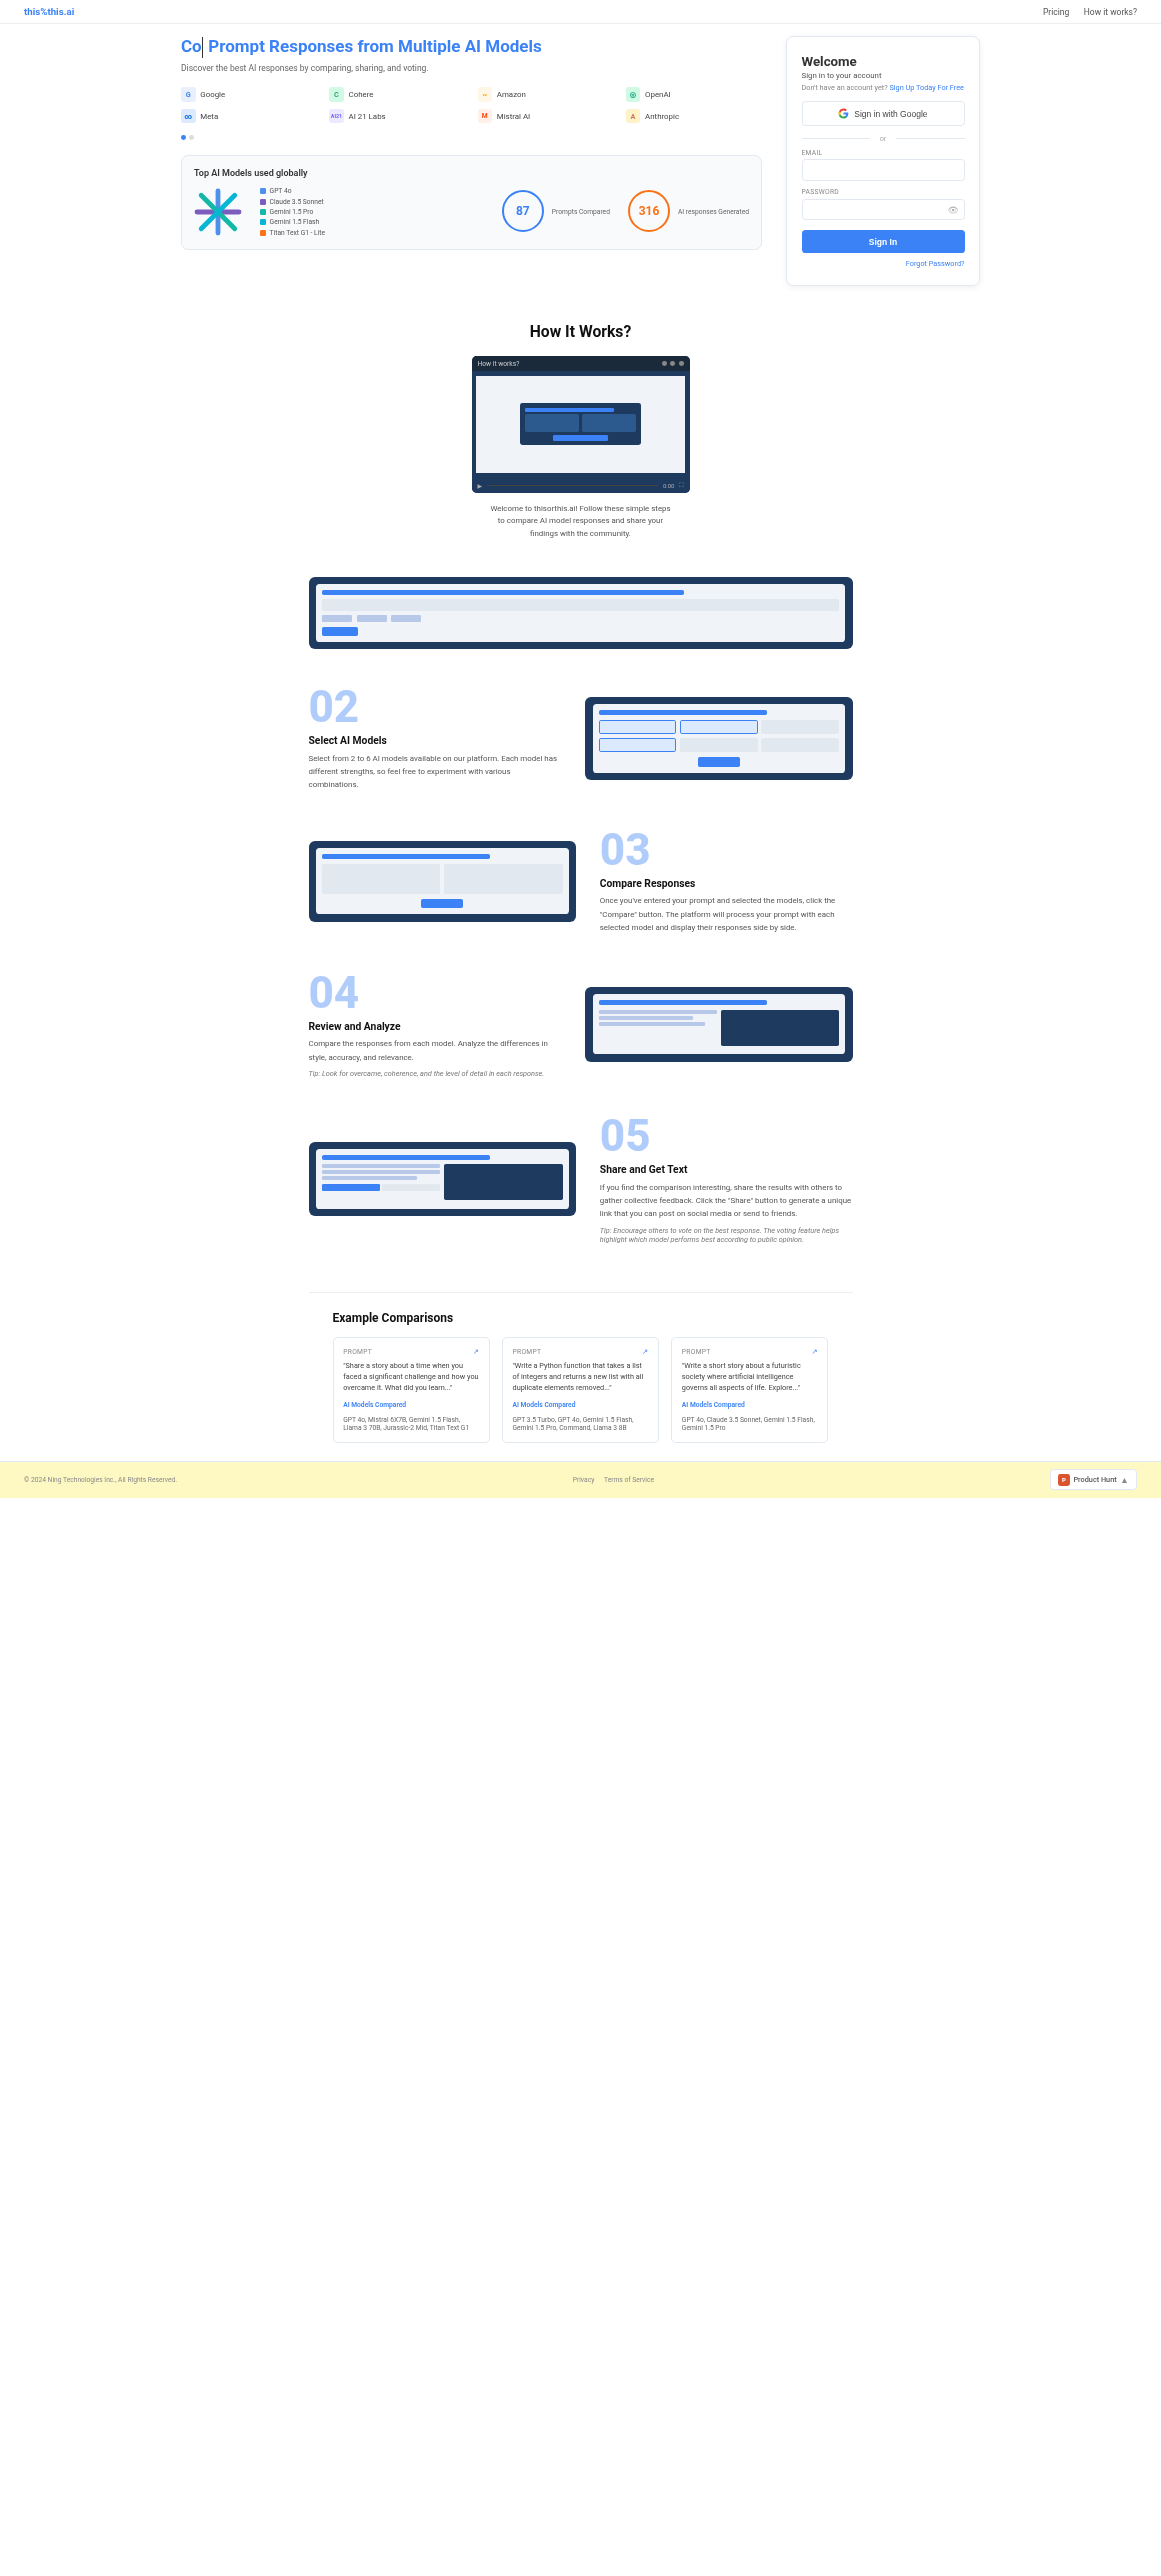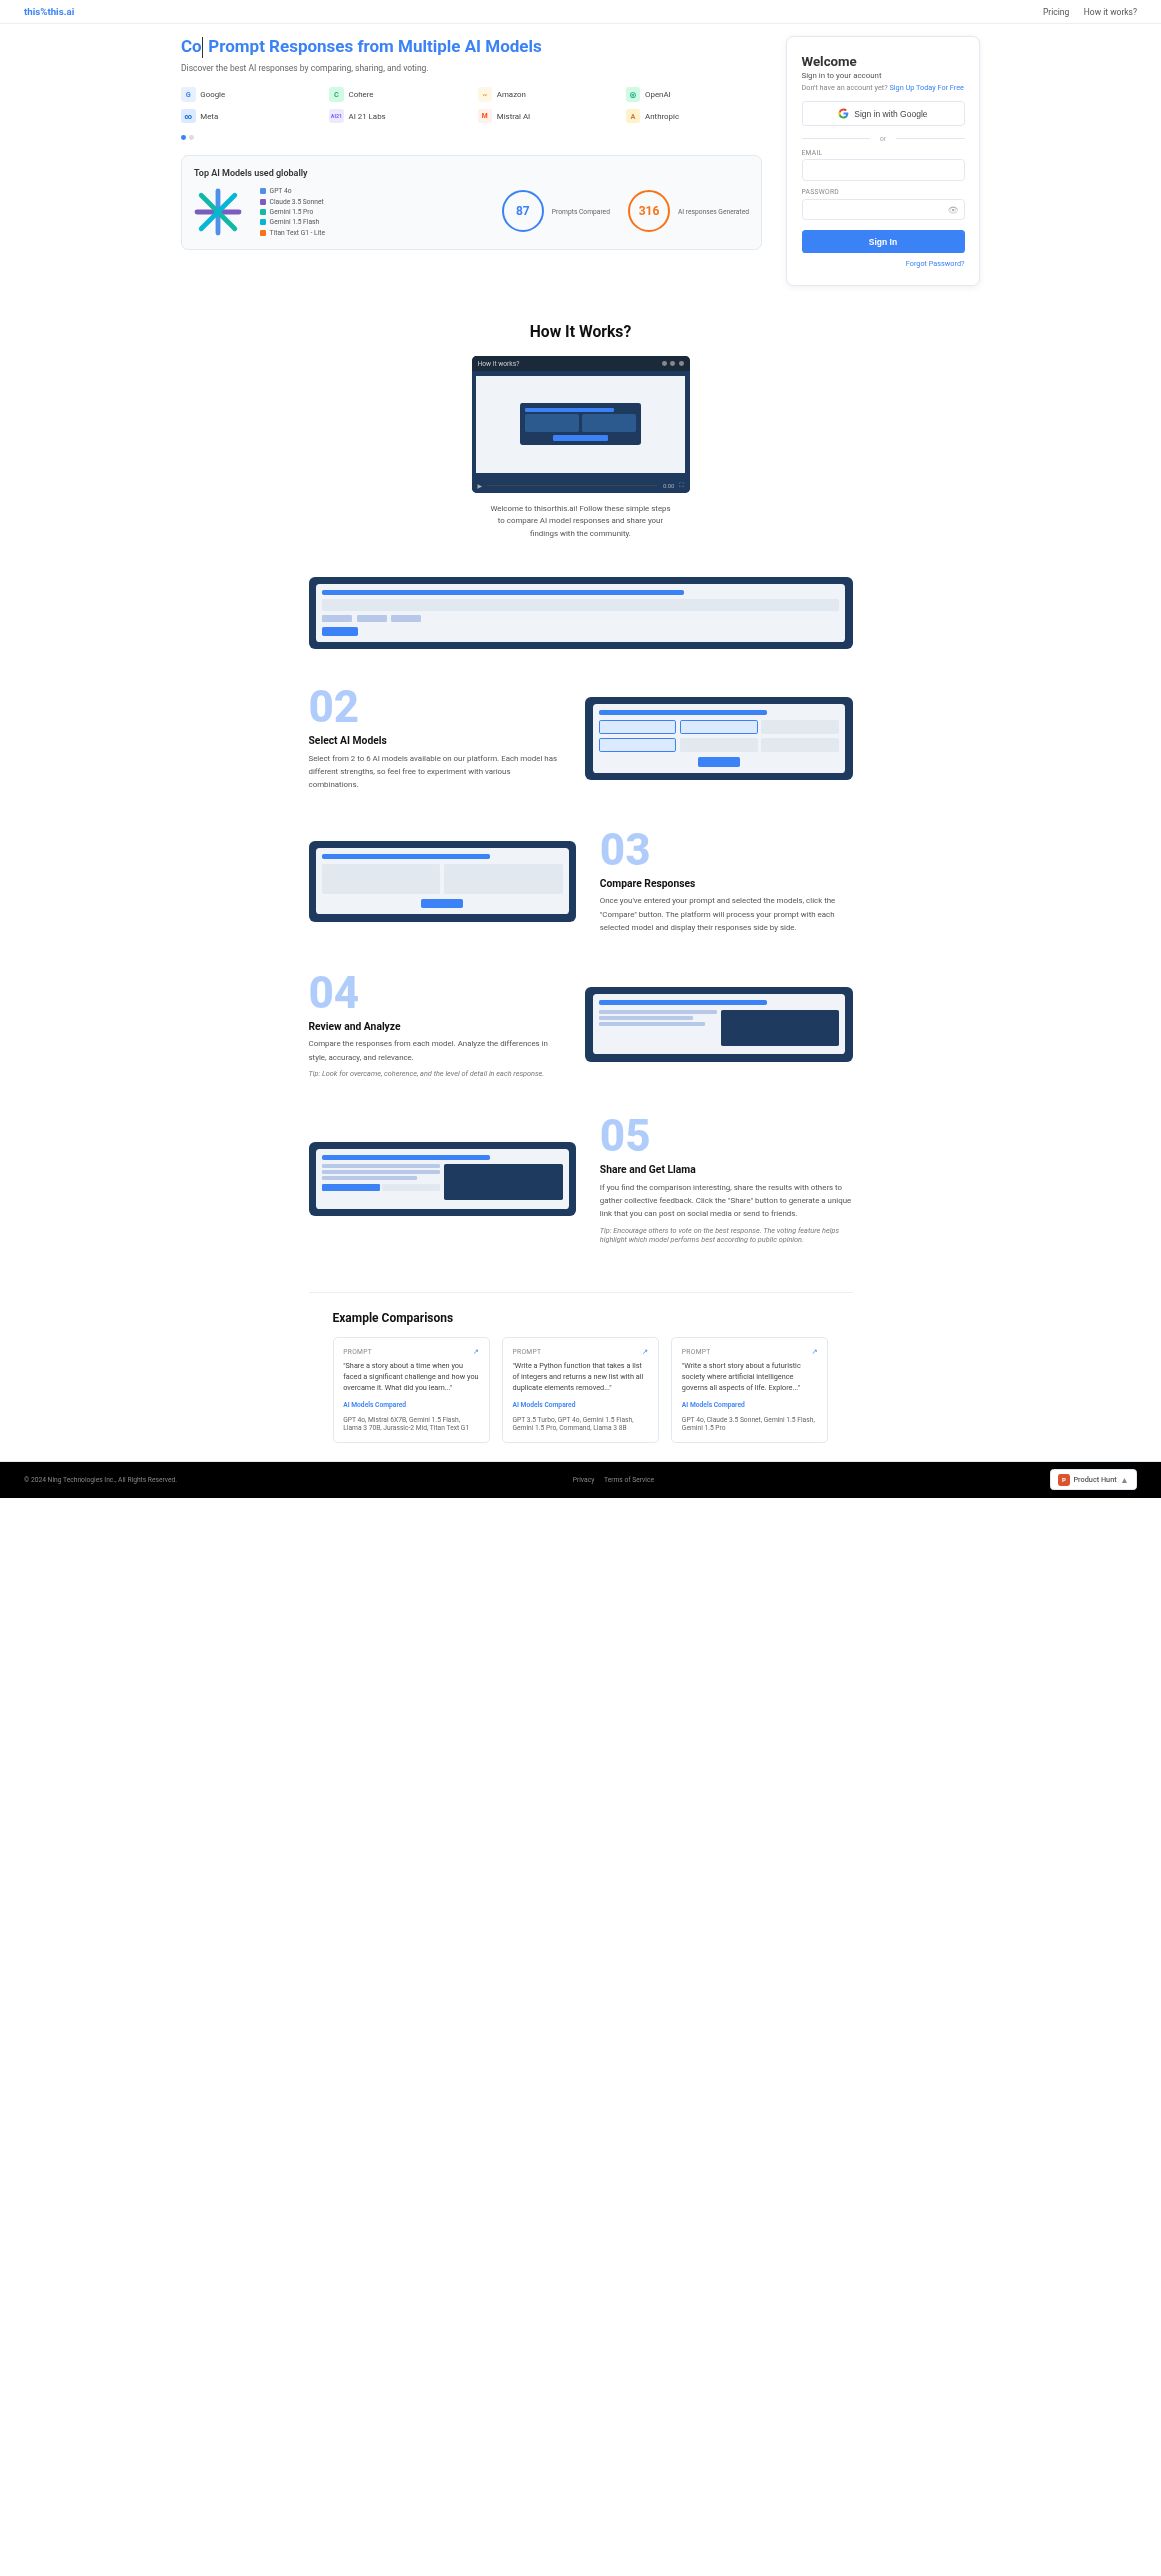--- a/index.html
+++ b/index.html
@@ -92,21 +92,21 @@
     .examples-title { font-size: 12px; font-weight: 700; margin-bottom: 12px; color: #111; }
     .examples-grid { display: grid; grid-template-columns: repeat(3, 1fr); gap: 12px; }
     .example-card { border: 0.6px solid #e2e8f0; border-radius: 4.8px; padding: 9.7px; }
     .example-label { font-size: 6.7px; color: #888; text-transform: uppercase; letter-spacing: 0.3px; margin-bottom: 4.8px; display: flex; align-items: center; justify-content: space-between; }
     .example-prompt { font-size: 7.3px; color: #444; line-height: 1.5; margin-bottom: 7.3px; }
     .example-models-label { font-size: 6.7px; font-weight: 600; color: #3b82f6; margin-bottom: 7px; }
     .example-models-list { font-size: 6.7px; color: #666; }
     .share-icon { color: #3b82f6; font-size: 7.3px; cursor: pointer; }
 
     
-    .footer { background: #000000; border-top: 0.6px solid #e2e8f0; padding: 7.3px 24px; display: flex; align-items: center; justify-content: space-between; font-size: 6.7px; color: #888; }
+    .footer { background: #fef9c3; border-top: 0.6px solid #e2e8f0; padding: 7.3px 24px; display: flex; align-items: center; justify-content: space-between; font-size: 6.7px; color: #888; }
     .footer-links { display: flex; gap: 9.7px; }
     .footer-links a { color: #888; text-decoration: none; }
     .product-hunt-badge { display: flex; align-items: center; gap: 3.6px; background: #fff; border: 0.6px solid #e2e8f0; border-radius: 3.6px; padding: 3.6px 7.3px; cursor: pointer; }
     .ph-logo { width: 12px; height: 12px; background: #da552f; border-radius: 2.4px; display: flex; align-items: center; justify-content: center; color: #fff; font-size: 6px; font-weight: 700; }
     .ph-text { font-size: 7.3px; color: #555; font-weight: 500; }
     .ph-arrow { font-size: 8.5px; color: #888; }
 
     
     .full-width-section { width: 100%; }
     .inner-wrapper { max-width: 423px; margin: 0 auto; }
@@ -403,21 +403,21 @@
               <div style="height:7.3px; background:#3b82f6; border-radius:1.2px; flex:1;"></div>
               <div style="height:7.3px; background:#e2e8f0; border-radius:1.2px; flex:1;"></div>
             </div>
           </div>
           <div style="background:#1e3a5f; border-radius:1.8px; height:36px;"></div>
         </div>
       </div>
     </div>
     <div class="step-content">
       <div class="step-number">05</div>
-      <div class="step-title">Share and Get Llama</div>
+      <div class="step-title">Share and Get Text</div>
       <div class="step-desc">If you find the comparison interesting, share the results with others to gather collective feedback. Click the "Share" button to generate a unique link that you can post on social media or send to friends.</div>
       <div class="step-tip">Tip: Encourage others to vote on the best response. The voting feature helps highlight which model performs best according to public opinion.</div>
     </div>
   </div>
 
 </div>
 
 <div class="examples-section" style="max-width:544px; margin: 0 auto; padding: 18px 24px;">
   <h2 class="examples-title">Example Comparisons</h2>
   <div class="examples-grid">

